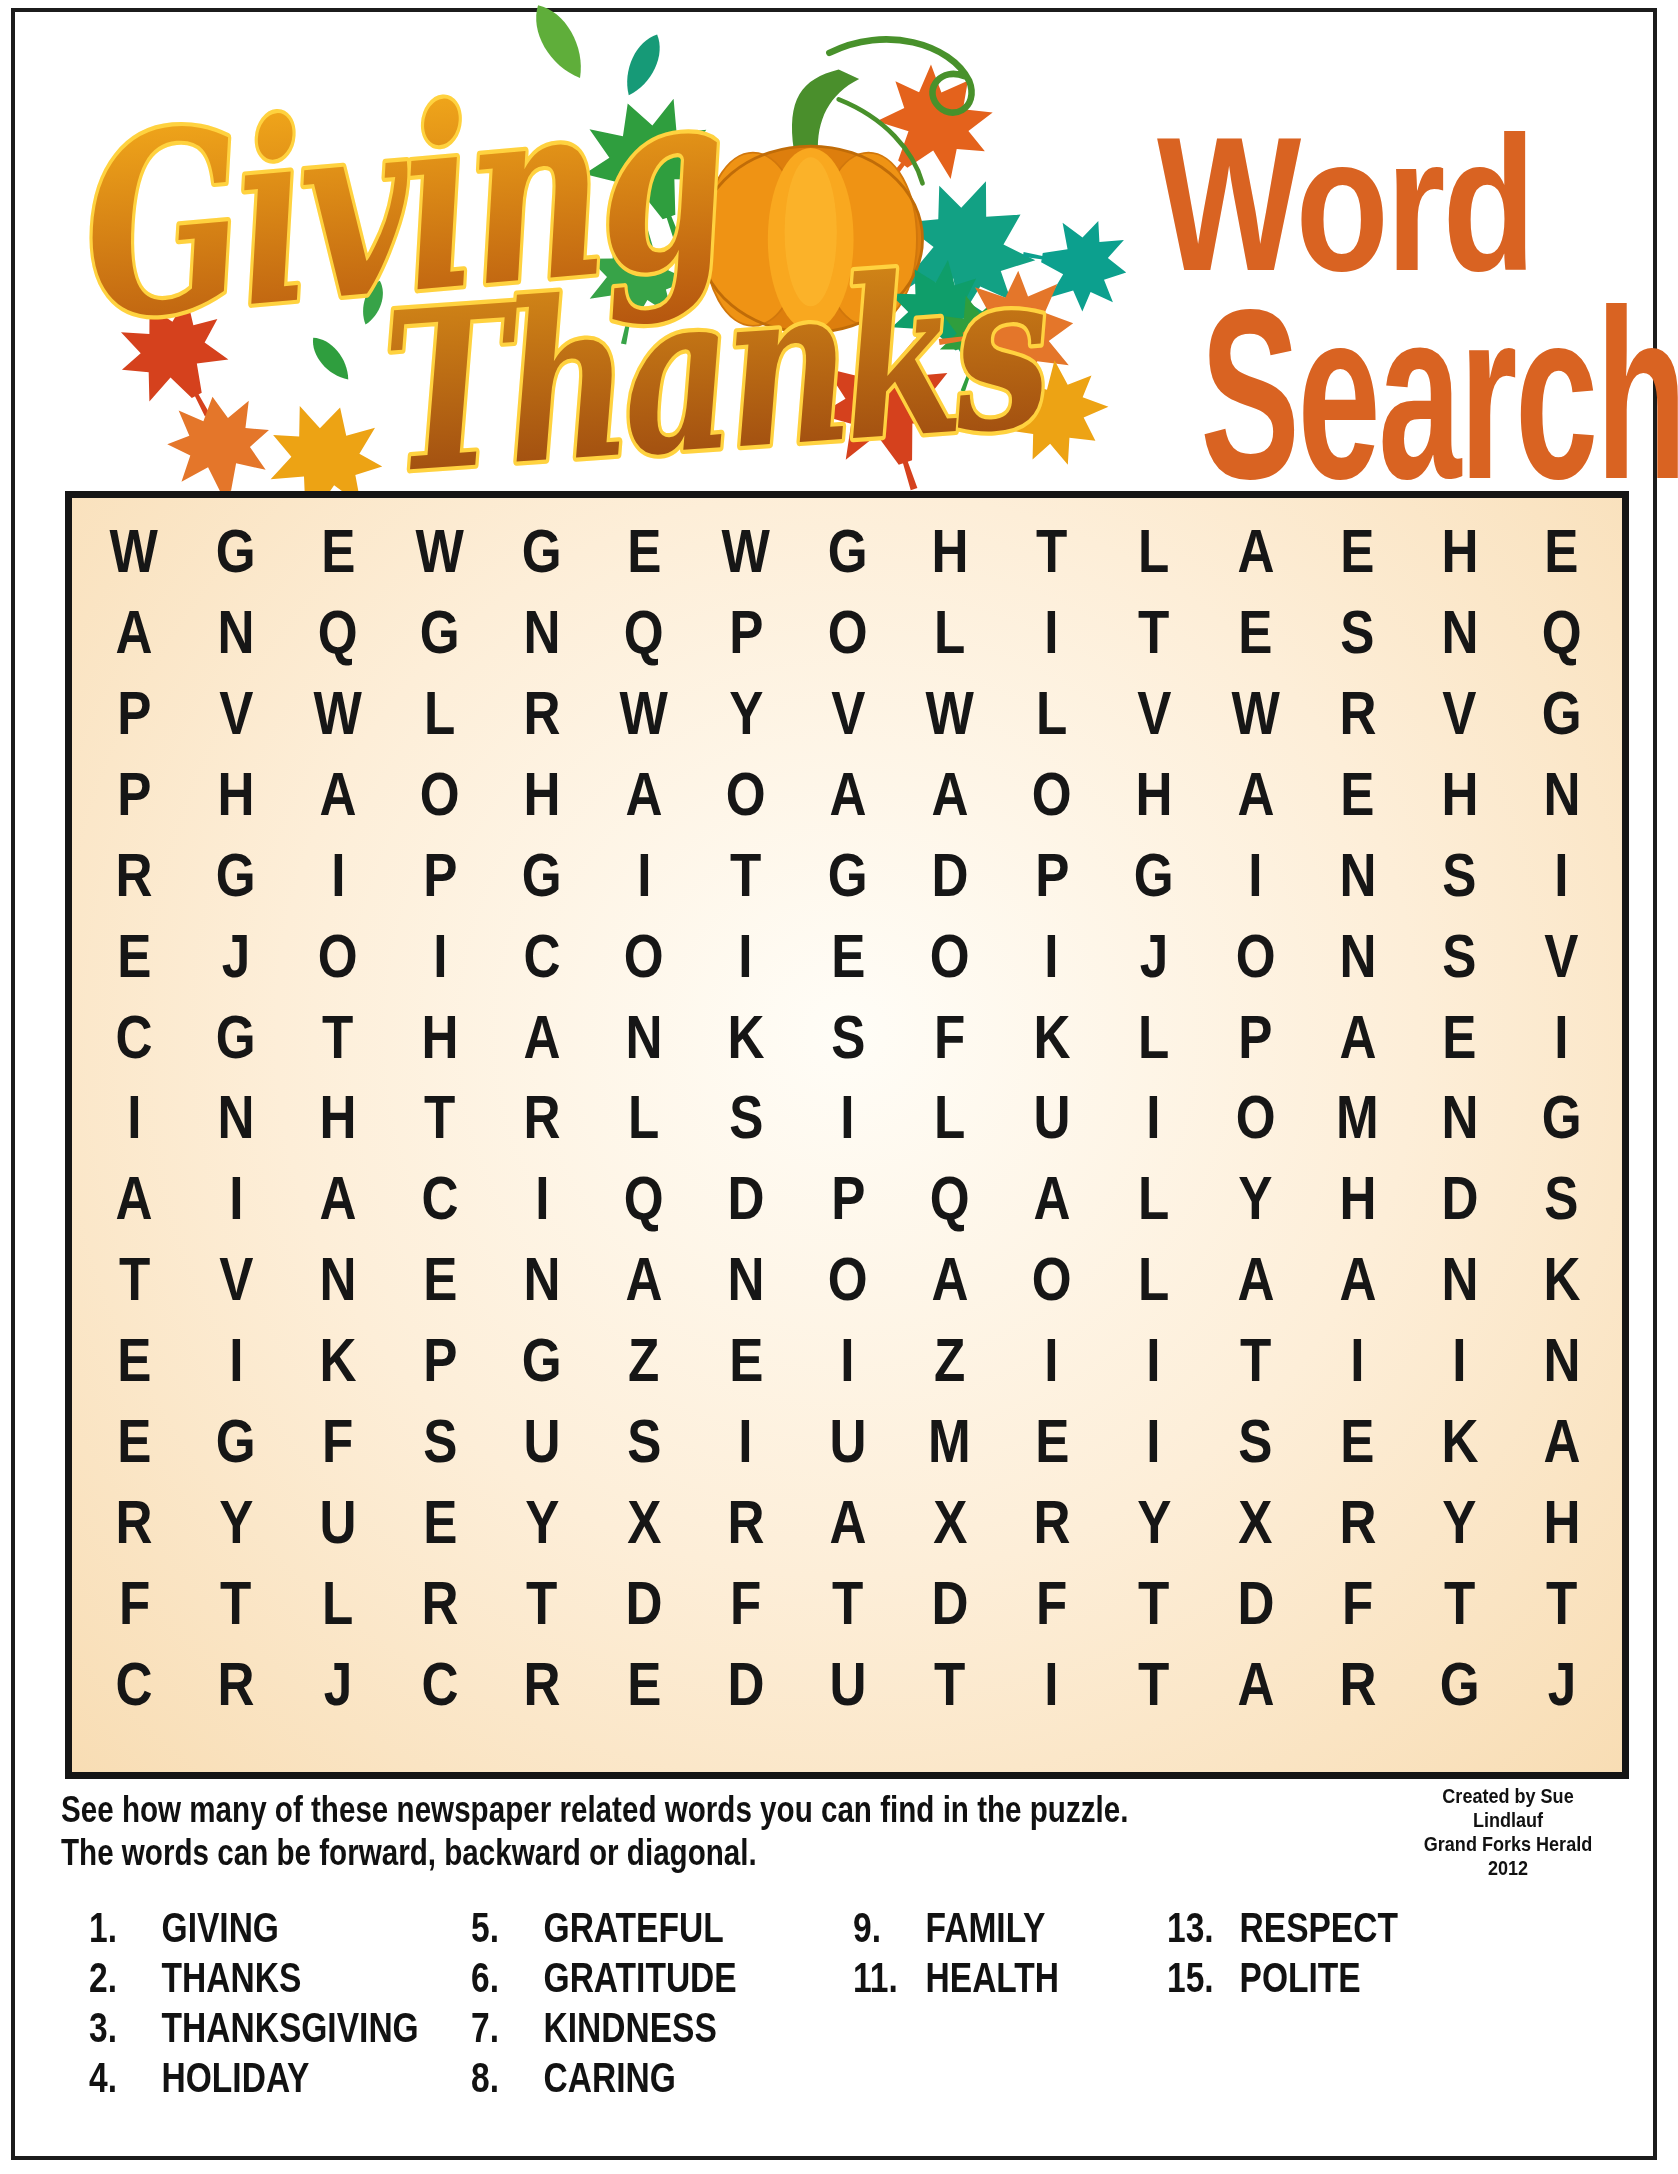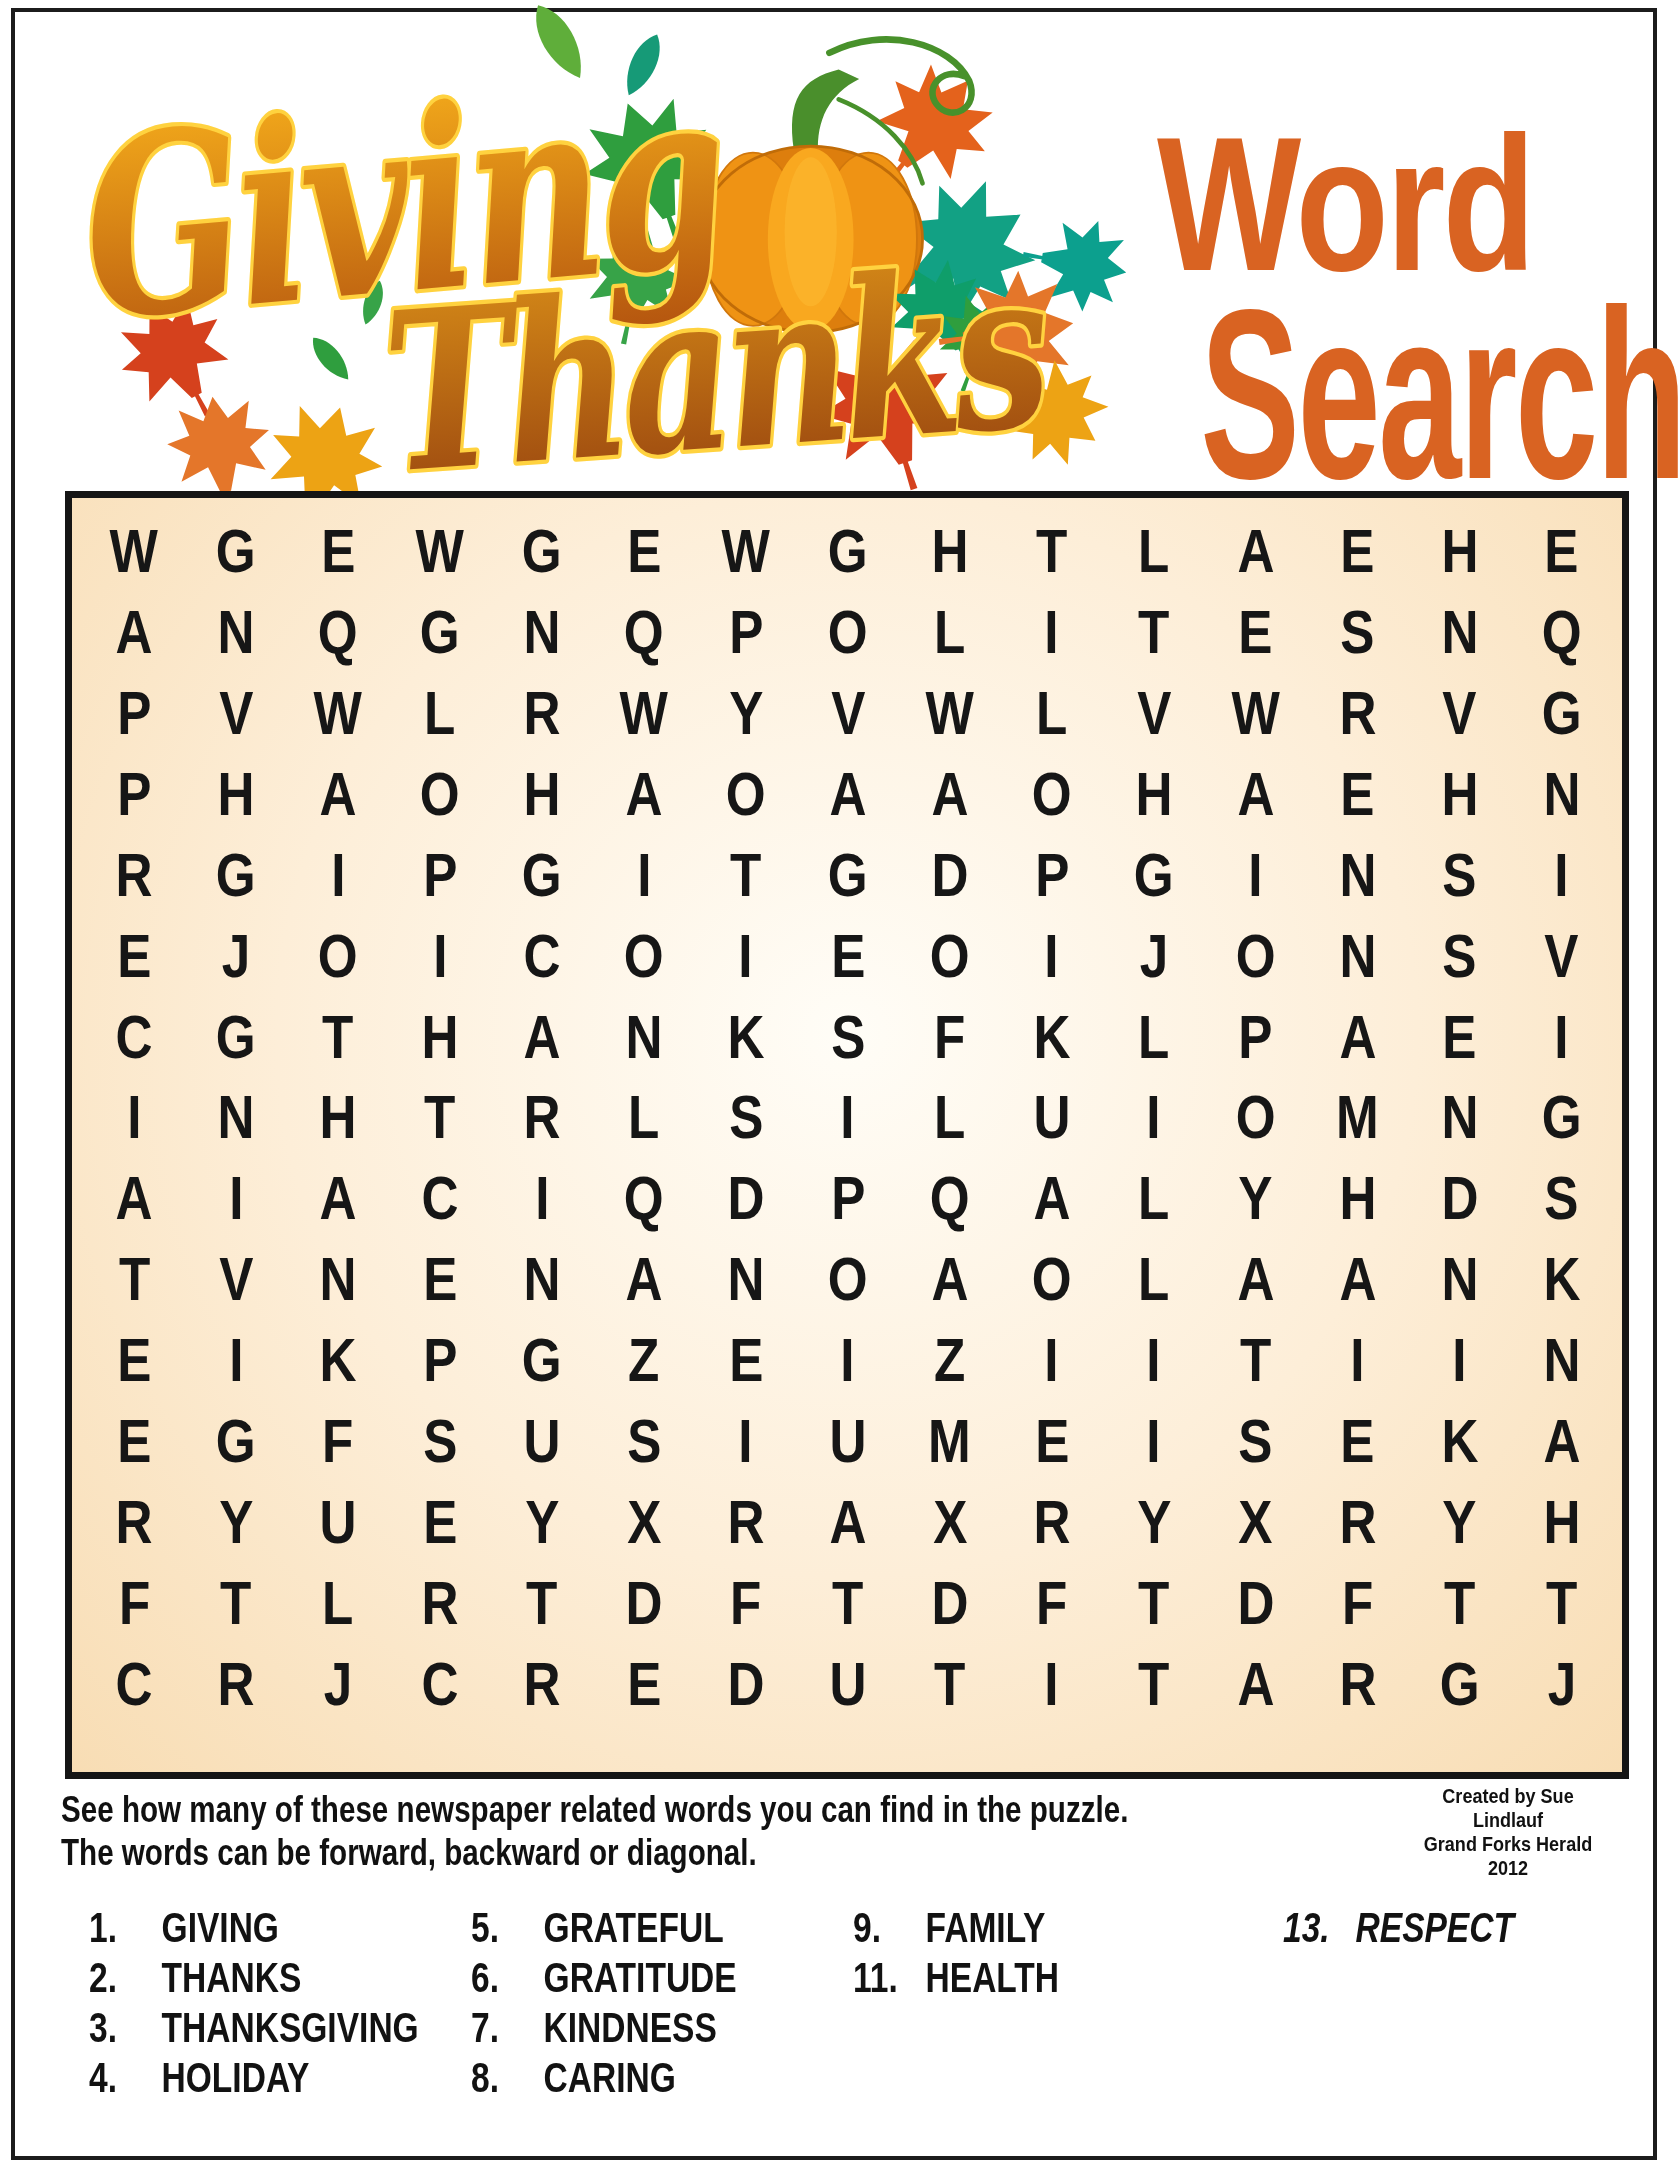--- a/index.html
+++ b/index.html
@@ -44,21 +44,21 @@
     position:absolute;left:1394px;top:1784px;width:228px;text-align:center;
     font-size:20.5px;font-weight:bold;line-height:24px;
     transform:scaleX(.88);transform-origin:center top;
   }
   
   .words{position:absolute;left:89px;top:1902px;width:1538px;height:205px;}
   .wcol{position:absolute;top:0;}
   .wcol.c1{left:0;}
   .wcol.c2{left:382px;}
   .wcol.c3{left:764px;}
-  .wcol.c4{left:1194px;font-style:italic;}
+  .wcol.c4{left:1078px;}
   .word-item{height:50px;display:flex;align-items:center;}
   .wi-inner{
     display:inline-flex;white-space:nowrap;align-items:baseline;
     transform:scaleX(.78);transform-origin:left center;
     font-size:43px;font-weight:bold;color:#121212;
   }
   .wi-inner .num{display:inline-block;min-width:93px;}
 </style>
 </head>
 <body>
@@ -878,15 +878,21 @@
         </span>
       </div>
     </div>
   <div class="wcol c4">
       <div class="word-item">
         <span class="wi-inner">
           <span class="num">13.</span>
           <span>RESPECT</span>
         </span>
       </div>
+      <div class="word-item">
+        <span class="wi-inner">
+          <span class="num">15.</span>
+          <span>POLITE</span>
+        </span>
+      </div>
     </div>
 </div>
 
 
 </body></html>

